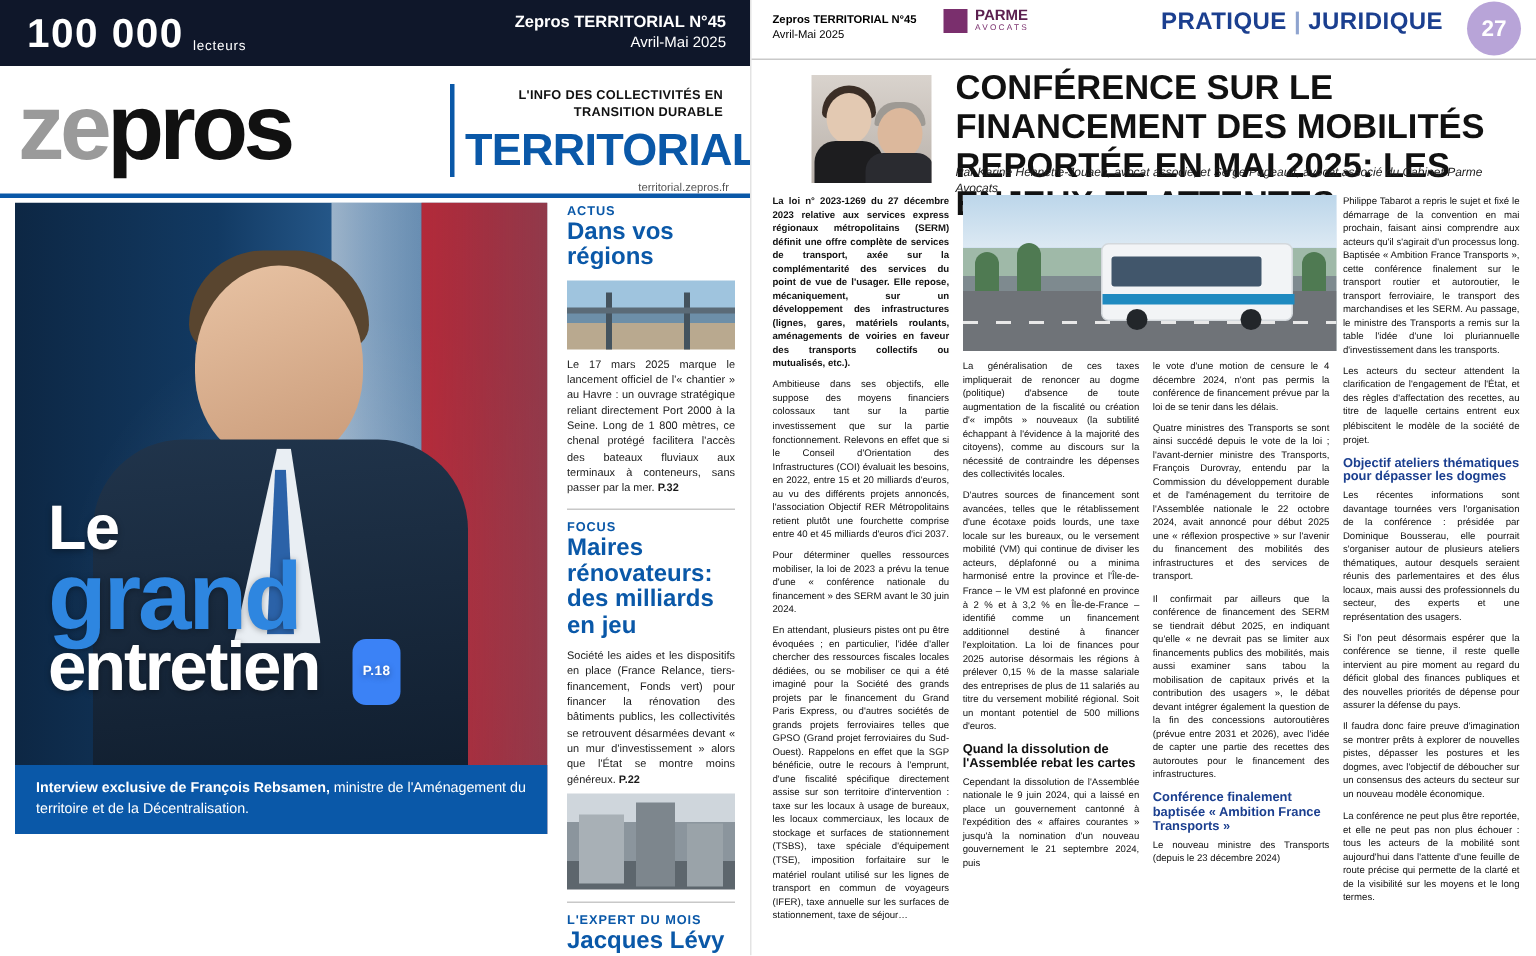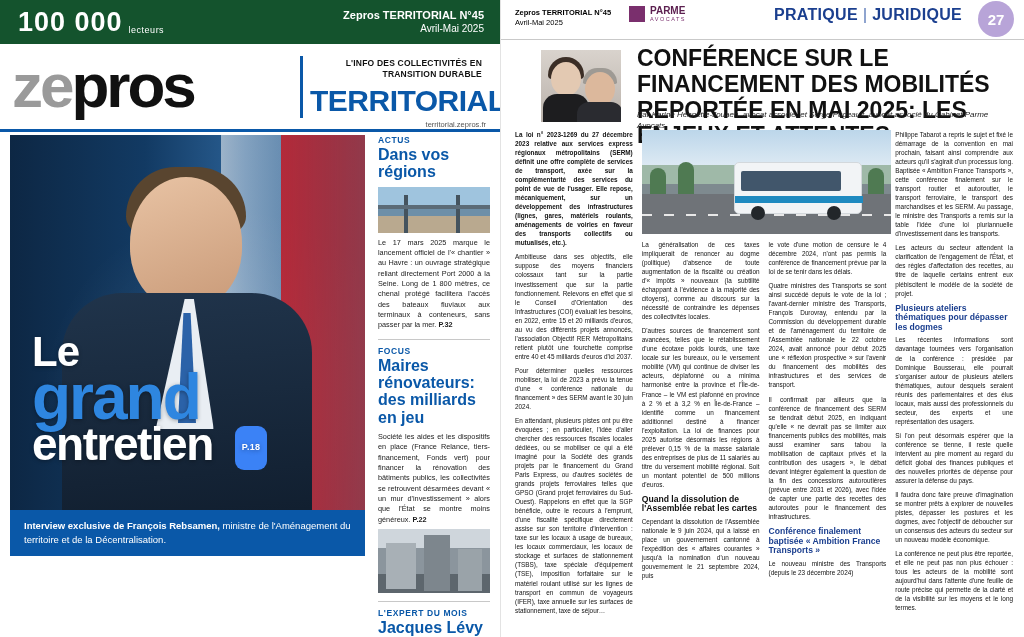--- a/index.html
+++ b/index.html
@@ -8,21 +8,21 @@
     width:1024px; height:637px; background:#ffffff;
     font-family:"Liberation Sans", sans-serif;
     overflow:hidden;
     position:relative;
   }
   .page { position:absolute; inset:0; display:flex; }
 
   
   .left-page { width:500px; height:637px; position:relative; background:#fff; }
 
-  .topbar { height:44px; background:#14532d; color:#fff; display:flex; align-items:center; }
+  .topbar { height:44px; background:#0f172a; color:#fff; display:flex; align-items:center; }
   .topbar .big {
     font-size:27px; font-weight:bold; letter-spacing:1px; margin-left:18px;
     font-family:"Liberation Sans", sans-serif;
   }
   .topbar .lect { font-size:9px; margin-left:6px; align-self:flex-end; padding-bottom:9px; letter-spacing:.5px;}
   .topbar .right { margin-left:auto; margin-right:16px; text-align:right; line-height:1.25; }
   .topbar .right .t1 { font-size:11px; font-weight:bold; }
   .topbar .right .t2 { font-size:10px; }
 
   .masthead { height:88px; position:relative; border-bottom:3px solid #0a58a8; }
@@ -362,21 +362,21 @@
         <p>le vote d'une motion de censure le 4 décembre 2024, n'ont pas permis la conférence de financement prévue par la loi de se tenir dans les délais.</p>
         <p>Quatre ministres des Transports se sont ainsi succédé depuis le vote de la loi ; l'avant-dernier ministre des Transports, François Durovray, entendu par la Commission du développement durable et de l'aménagement du territoire de l'Assemblée nationale le 22 octobre 2024, avait annoncé pour début 2025 une « réflexion prospective » sur l'avenir du financement des mobilités des infrastructures et des services de transport.</p>
         <p>Il confirmait par ailleurs que la conférence de financement des SERM se tiendrait début 2025, en indiquant qu'elle « ne devrait pas se limiter aux financements publics des mobilités, mais aussi examiner sans tabou la mobilisation de capitaux privés et la contribution des usagers », le débat devant intégrer également la question de la fin des concessions autoroutières (prévue entre 2031 et 2026), avec l'idée de capter une partie des recettes des autoroutes pour le financement des infrastructures.</p>
         <h3 class="blue">Conférence finalement baptisée « Ambition France Transports »</h3>
         <p>Le nouveau ministre des Transports (depuis le 23 décembre 2024)</p>
       </div>
 
       <div class="col">
         <p>Philippe Tabarot a repris le sujet et fixé le démarrage de la convention en mai prochain, faisant ainsi comprendre aux acteurs qu'il s'agirait d'un processus long. Baptisée « Ambition France Transports », cette conférence finalement sur le transport routier et autoroutier, le transport ferroviaire, le transport des marchandises et les SERM. Au passage, le ministre des Transports a remis sur la table l'idée d'une loi pluriannuelle d'investissement dans les transports.</p>
         <p>Les acteurs du secteur attendent la clarification de l'engagement de l'État, et des règles d'affectation des recettes, au titre de laquelle certains entrent eux plébiscitent le modèle de la société de projet.</p>
-        <h3 class="blue">Plusieurs ateliers thématiques pour dépasser les dogmes</h3>
+        <h3 class="blue">Objectif ateliers thématiques pour dépasser les dogmes</h3>
         <p>Les récentes informations sont davantage tournées vers l'organisation de la conférence : présidée par Dominique Bousserau, elle pourrait s'organiser autour de plusieurs ateliers thématiques, autour desquels seraient réunis des parlementaires et des élus locaux, mais aussi des professionnels du secteur, des experts et une représentation des usagers.</p>
         <p>Si l'on peut désormais espérer que la conférence se tienne, il reste quelle intervient au pire moment au regard du déficit global des finances publiques et des nouvelles priorités de dépense pour assurer la défense du pays.</p>
         <p>Il faudra donc faire preuve d'imagination se montrer prêts à explorer de nouvelles pistes, dépasser les postures et les dogmes, avec l'objectif de déboucher sur un consensus des acteurs du secteur sur un nouveau modèle économique.</p>
         <p>La conférence ne peut plus être reportée, et elle ne peut pas non plus échouer : tous les acteurs de la mobilité sont aujourd'hui dans l'attente d'une feuille de route précise qui permette de la clarté et de la visibilité sur les moyens et le long termes.</p>
       </div>
 
     </div>
   </div>
 </div>
 

